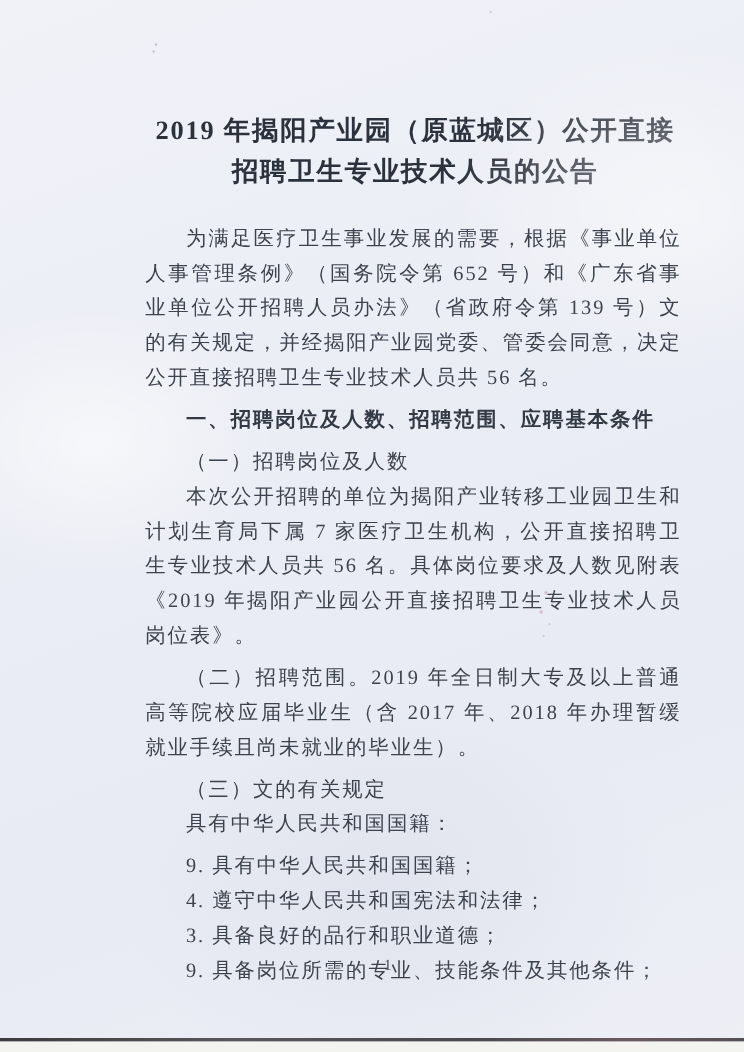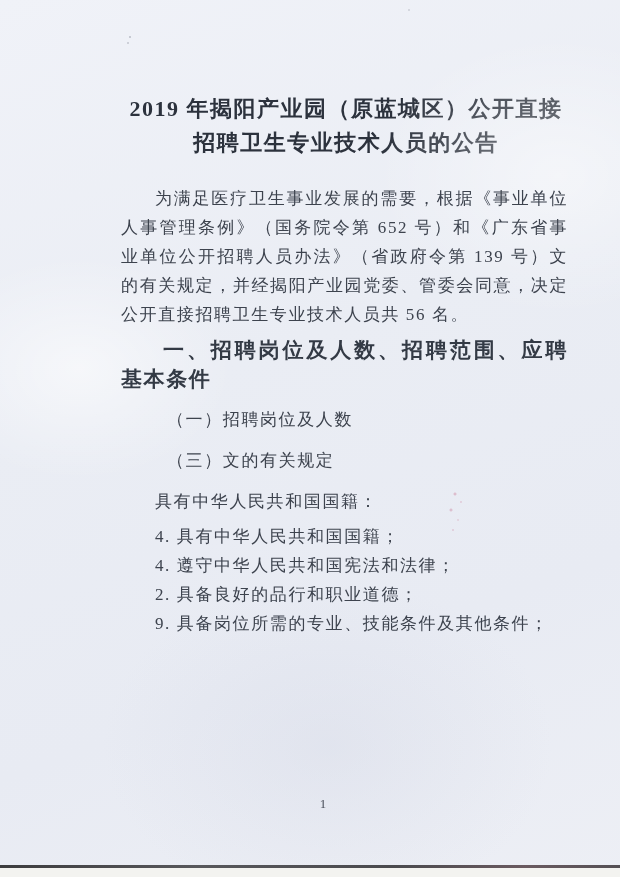--- a/index.html
+++ b/index.html
@@ -44,25 +44,25 @@
   }
   .para {
     margin: 0 0 6px 0;
     text-indent: 2em;
   }
   .heading {
     margin: 0 0 6px 0;
     text-indent: 2em;
     font-family: "Liberation Sans", "DejaVu Sans", sans-serif;
     font-weight: bold;
-    font-size: 21px;
+    font-size: 17px;
     color: #333a45;
   }
   .sub {
-    margin: 12px;
+    margin: 0;
     text-indent: 2em;
   }
   .listitem { margin: 0; }
   .pagenum {
     position: absolute;
     left: 0; right: 10px;
     top: 796px;
     text-align: center;
     font-size: 13px;
     color: #4a505b;
@@ -119,25 +119,27 @@
 
   <h1 class="title">
     <span class="tl">2019 年揭阳产业园（原蓝城区）公开直接</span>
     <span class="tl">招聘卫生专业技术人员的公告</span>
   </h1>
 
   <div class="content">
     <p class="para">为满足医疗卫生事业发展的需要，根据《事业单位人事管理条例》（国务院令第 652 号）和《广东省事业单位公开招聘人员办法》（省政府令第 139 号）文的有关规定，并经揭阳产业园党委、管委会同意，决定公开直接招聘卫生专业技术人员共 56 名。</p>
     <p class="heading">一、招聘岗位及人数、招聘范围、应聘基本条件</p>
     <p class="sub">（一）招聘岗位及人数</p>
+    <p class="para">本次公开招聘的单位为揭阳产业转移工业园卫生和计划生育局下属 7 家医疗卫生机构，公开直接招聘卫生专业技术人员共 56 名。具体岗位要求及人数见附表《2019 年揭阳产业园公开直接招聘卫生专业技术人员岗位表》。</p>
+    <p class="para">（二）招聘范围。2019 年全日制大专及以上普通高等院校应届毕业生（含 2017 年、2018 年办理暂缓就业手续且尚未就业的毕业生）。</p>
     <p class="sub">（三）文的有关规定</p>
     <p class="para">具有中华人民共和国国籍：</p>
-    <p class="para listitem">4. 具有中华人民共和国国籍；</p>
+    <p class="para listitem">9. 具有中华人民共和国国籍；</p>
     <p class="para listitem">4. 遵守中华人民共和国宪法和法律；</p>
-    <p class="para listitem">2. 具备良好的品行和职业道德；</p>
+    <p class="para listitem">3. 具备良好的品行和职业道德；</p>
     <p class="para listitem">9. 具备岗位所需的专业、技能条件及其他条件；</p>
   </div>
 
   <div class="pagenum">1</div>
 
   <div class="bottom-edge"></div>
   <div class="bottom-strip"></div>
 
 </div>
 

